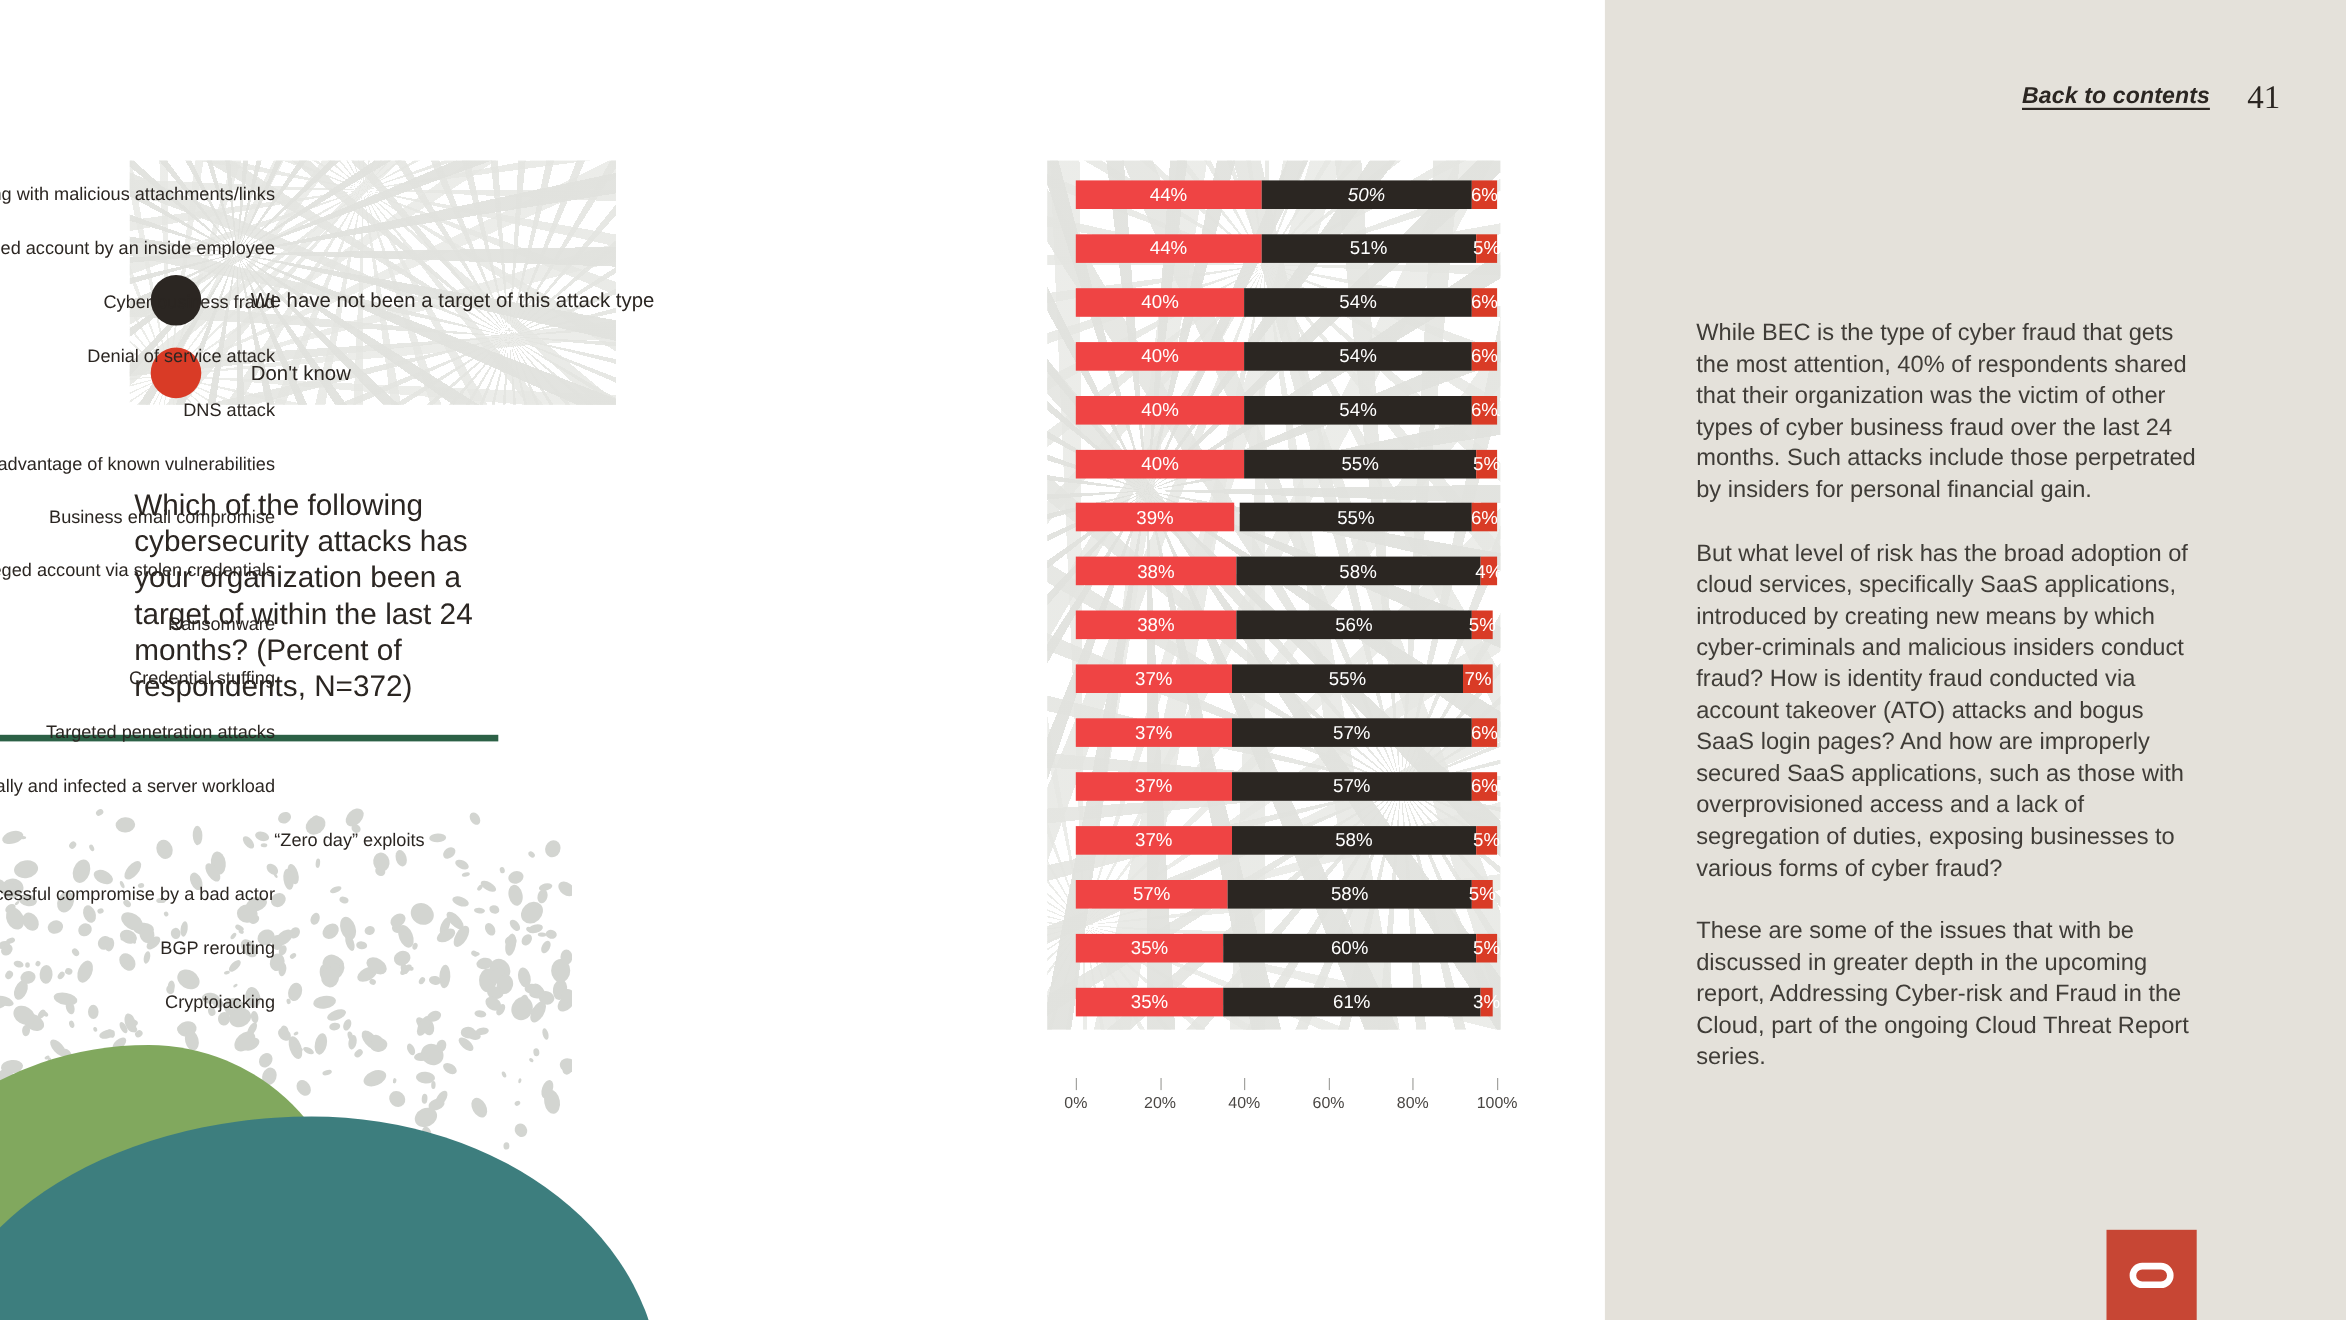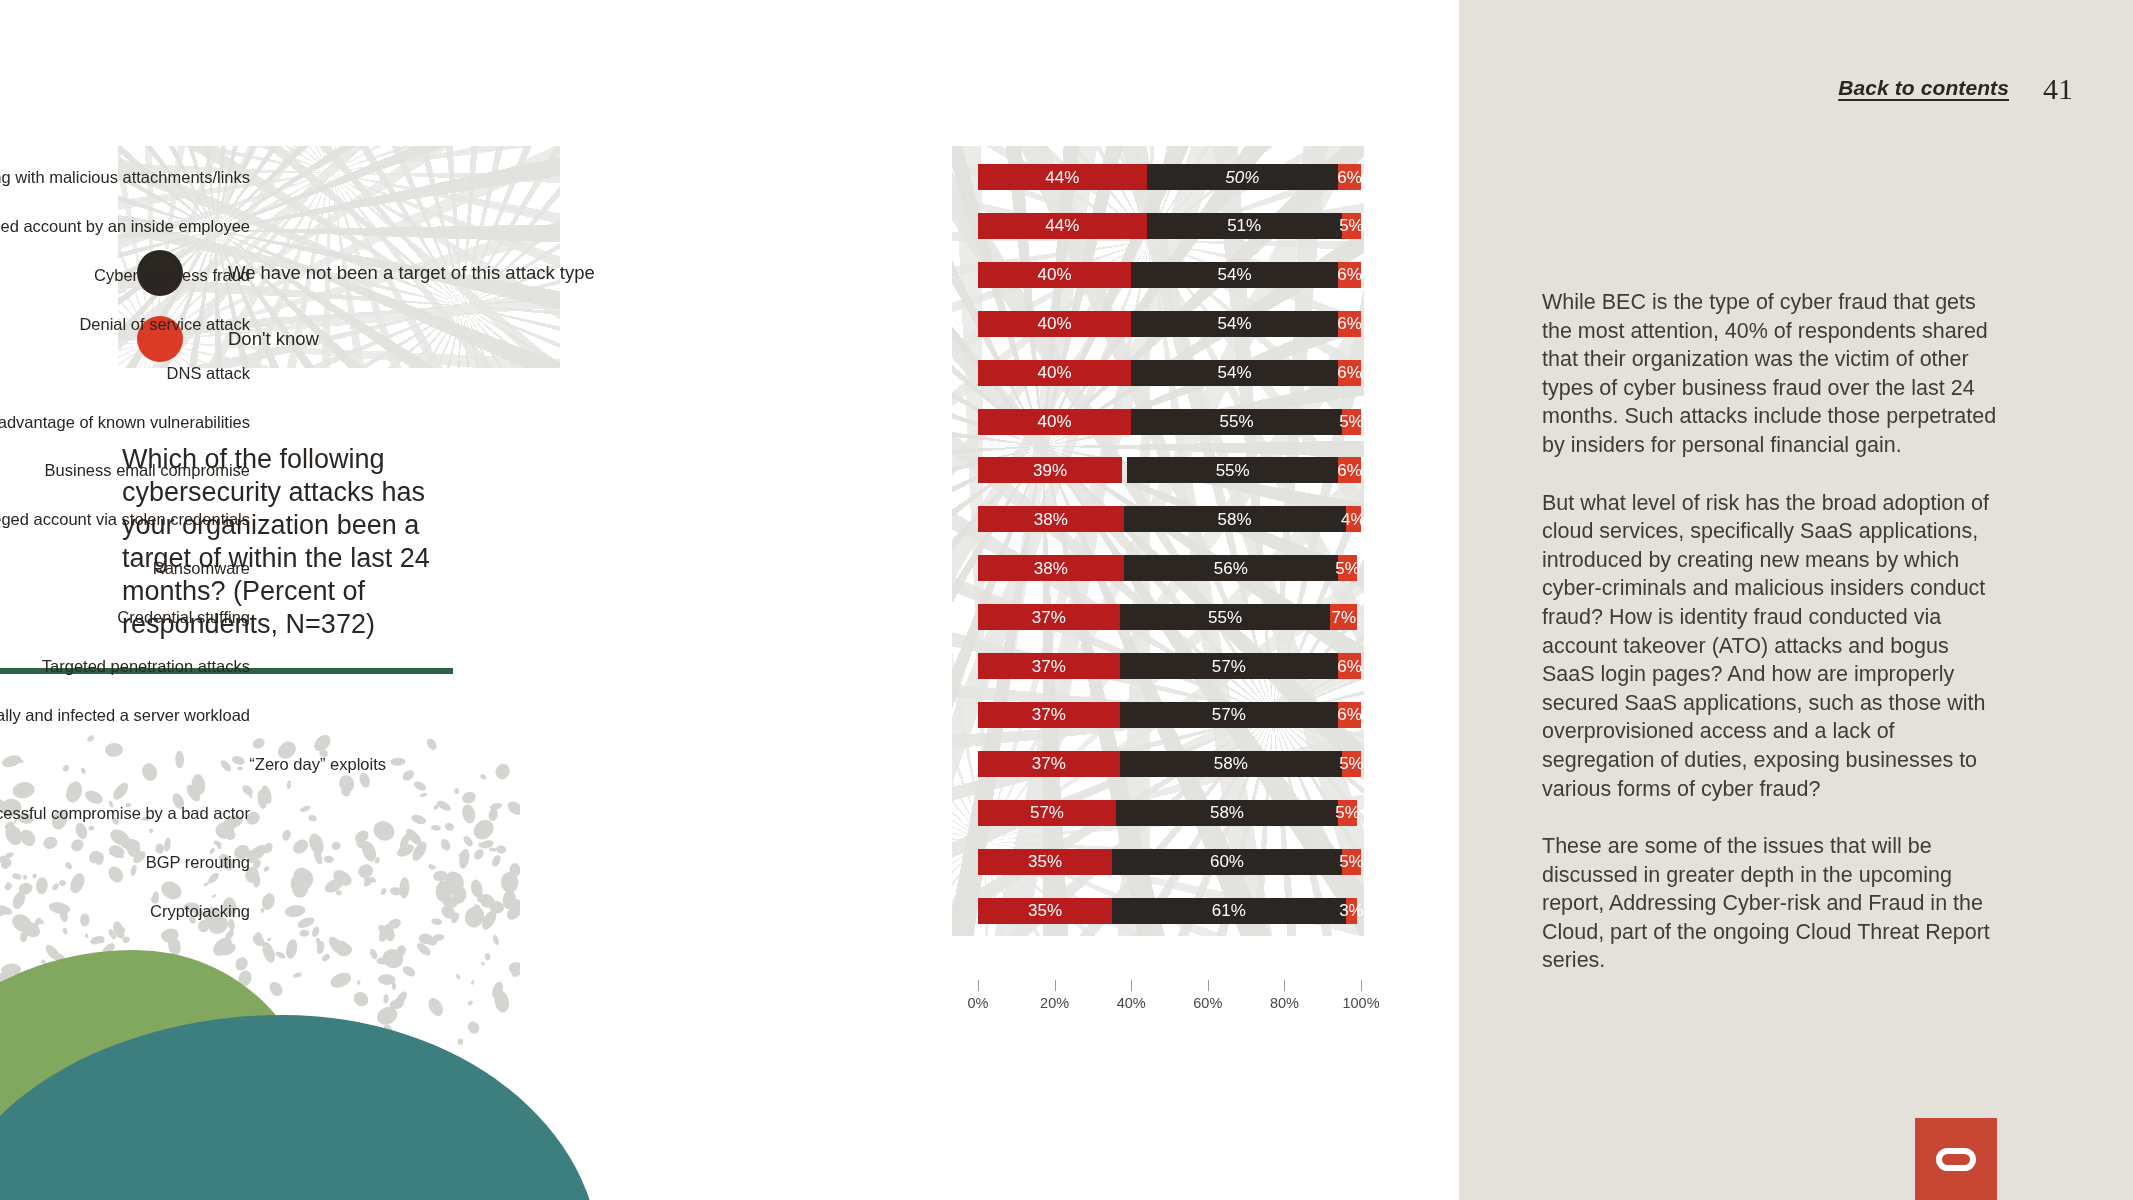--- a/index.html
+++ b/index.html
@@ -76,21 +76,21 @@
 
   
   .chart{position:absolute;left:0;top:0;width:1459px;height:1200px;}
   .row{position:absolute;height:26px;}
   .row-label{
     position:absolute;right:1209px;width:700px;text-align:right;
     font-size:16.5px;color:#2b2622;line-height:26px;white-space:nowrap;
   }
   .bar{position:absolute;height:26px;display:flex;align-items:center;justify-content:center;}
   .bar span{font-size:17px;color:#ffffff;line-height:1;}
-  .bar.green{background:#b91c1c;}
+  .bar.green{background:#ef4444;}
   .bar.dark{background:#2b2622;}
   .bar.red{background:#d93b26;}
 
   
   .axis{position:absolute;left:0;top:980px;width:1459px;height:40px;}
   .tick{position:absolute;top:0;width:1px;height:11px;background:#9a9a96;}
   .tick-label{position:absolute;top:15px;font-size:14.5px;color:#4a4744;transform:translateX(-50%);white-space:nowrap;}
 
   
   .deco{position:absolute;left:0;top:690px;width:640px;height:510px;overflow:hidden;pointer-events:none;}
@@ -684,20 +684,20 @@
         </div>
     </div>
   </div>
 
   <div class="right-panel"></div>
   <div class="back-to-contents">Back to contents</div>
   <div class="page-number">41</div>
   <div class="side-copy">
     <p>While BEC is the type of cyber fraud that gets the most attention, 40% of respondents shared that their organization was the victim of other types of cyber business fraud over the last 24 months. Such attacks include those perpetrated by insiders for personal financial gain.</p>
     <p>But what level of risk has the broad adoption of cloud services, specifically SaaS applications, introduced by creating new means by which cyber-criminals and malicious insiders conduct fraud? How is identity fraud conducted via account takeover (ATO) attacks and bogus SaaS login pages? And how are improperly secured SaaS applications, such as those with overprovisioned access and a lack of segregation of duties, exposing businesses to various forms of cyber fraud?</p>
-    <p>These are some of the issues that will be discussed in greater depth in the upcoming report, Addressing Cyber-risk and Fraud in the Cloud, part of the ongoing Cloud Threat Report series.</p>
+    <p>These are some of the issues that with be discussed in greater depth in the upcoming report, Addressing Cyber-risk and Fraud in the Cloud, part of the ongoing Cloud Threat Report series.</p>
   </div>
 
   <div class="oracle-logo">
     <div class="oval"></div>
   </div>
 
 </div>
 
 </body></html>

